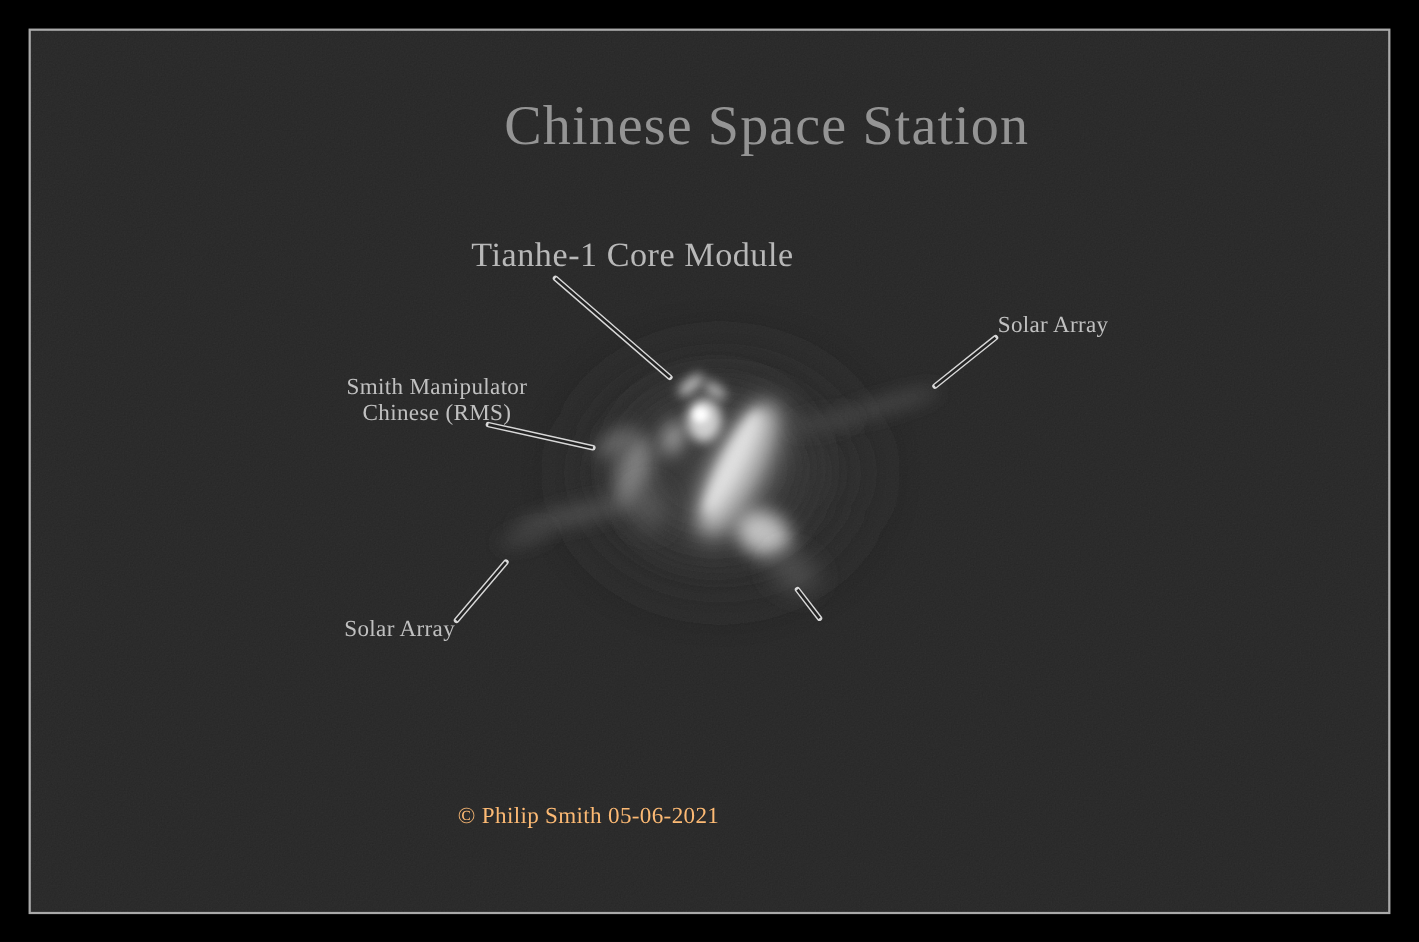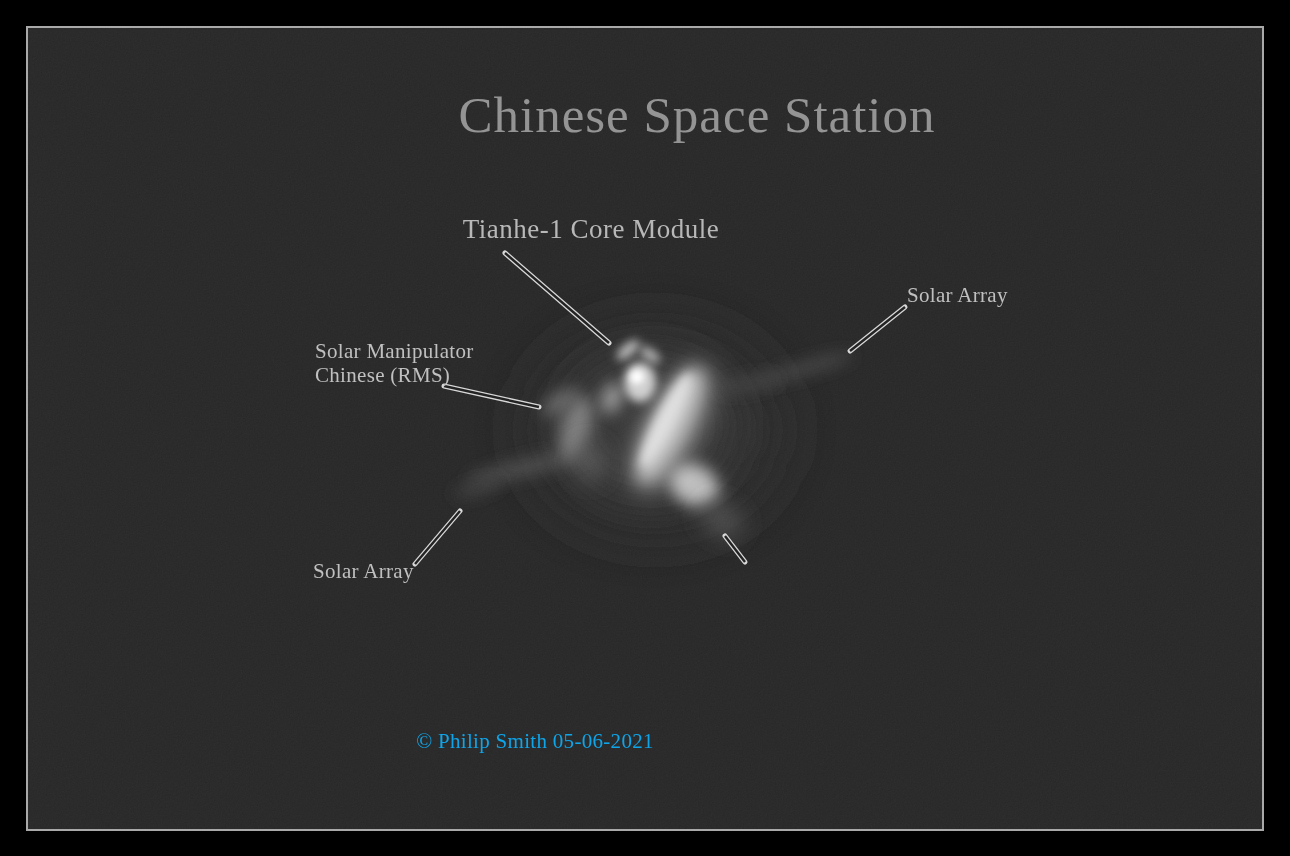--- a/index.html
+++ b/index.html
@@ -26,41 +26,41 @@
     width: 1290px; height: 856px;
     display: block;
   }
   .txt {
     position: absolute;
     color: #c0c0c0;
     font-size: 21px;
     letter-spacing: 0.3px;
     white-space: nowrap;
     line-height: 1.15;
+    text-align: center;
   }
   .title {
     left: 16px; top: 86px; width: 1290px;
     text-align: center;
     font-size: 51px;
     color: #949494;
     letter-spacing: 1px;
     margin-left: 36px;
   }
   .subtitle {
     left: 0; top: 214px; width: 1150px;
     text-align: center;
-    font-size: 27px;
+    font-size: 31px;
     color: #b8b8b8;
     letter-spacing: 0.5px;
-    margin-left: 16px;
   }
   .credit {
     left: 0; top: 729px; width: 1070px;
     text-align: center;
-    color: #0ea5e9;
+    color: #fdba74;
   }
   .solar-right { left: 907px; top: 283px; }
   .rms        { left: 315px; top: 339px; line-height: 24px; }
   .solar-left { left: 313px; top: 559px; }
   .docking    { left: 749px; top: 559px; }
 </style>
 </head>
 <body>
 
 <div class="stage">
@@ -153,21 +153,21 @@
     </g>
   </svg>
 
   <div class="txt title">Chinese Space Station</div>
 
   <div class="txt subtitle">Tianhe-1 Core Module</div>
 
   <div class="txt solar-right">Solar Array</div>
 
   <div class="txt rms">
-    <div>Solar Manipulator</div>
+    <div>Smith Manipulator</div>
     <div>Chinese (RMS)</div>
   </div>
 
   <div class="txt solar-left">Solar Array</div>
 
 
   <div class="txt credit">© Philip Smith 05-06-2021</div>
 
 </div>
 

